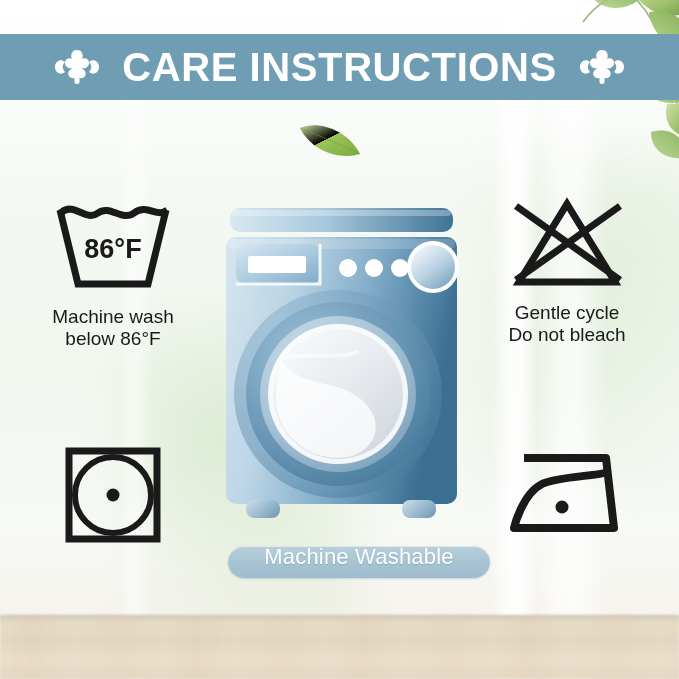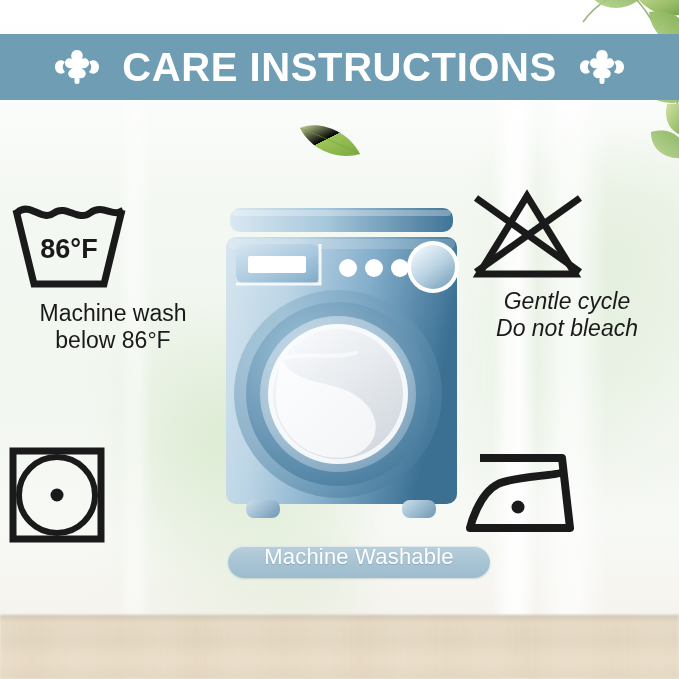--- a/index.html
+++ b/index.html
@@ -166,31 +166,33 @@
   
   .cell {
     position: absolute;
     text-align: center;
     width: 210px;
   }
   .cell .sym {
     height: 104px;
     display: flex;
     align-items: center;
+    justify-content: center;
   }
   .cell .sym svg { display: block; overflow: visible; }
   .cell .cap {
+    margin-top: 6px;
     color: #1a1a1a;
-    font-size: 23px;
+    font-size: 19px;
     line-height: 1.16;
     white-space: pre-line;
   }
 
   .cell.tl { left: 8px;  top: 196px; }
-  .cell.tr { left: 462px; top: 184px; font-style: italic; }
+  .cell.tr { left: 462px; top: 192px; }
   .cell.bl { left: 8px;  top: 443px; }
   .cell.br { left: 462px; top: 443px; }
 
   
   .washer {
     position: absolute;
     left: 224px;
     top: 208px;
     width: 235px;
     height: 322px;

